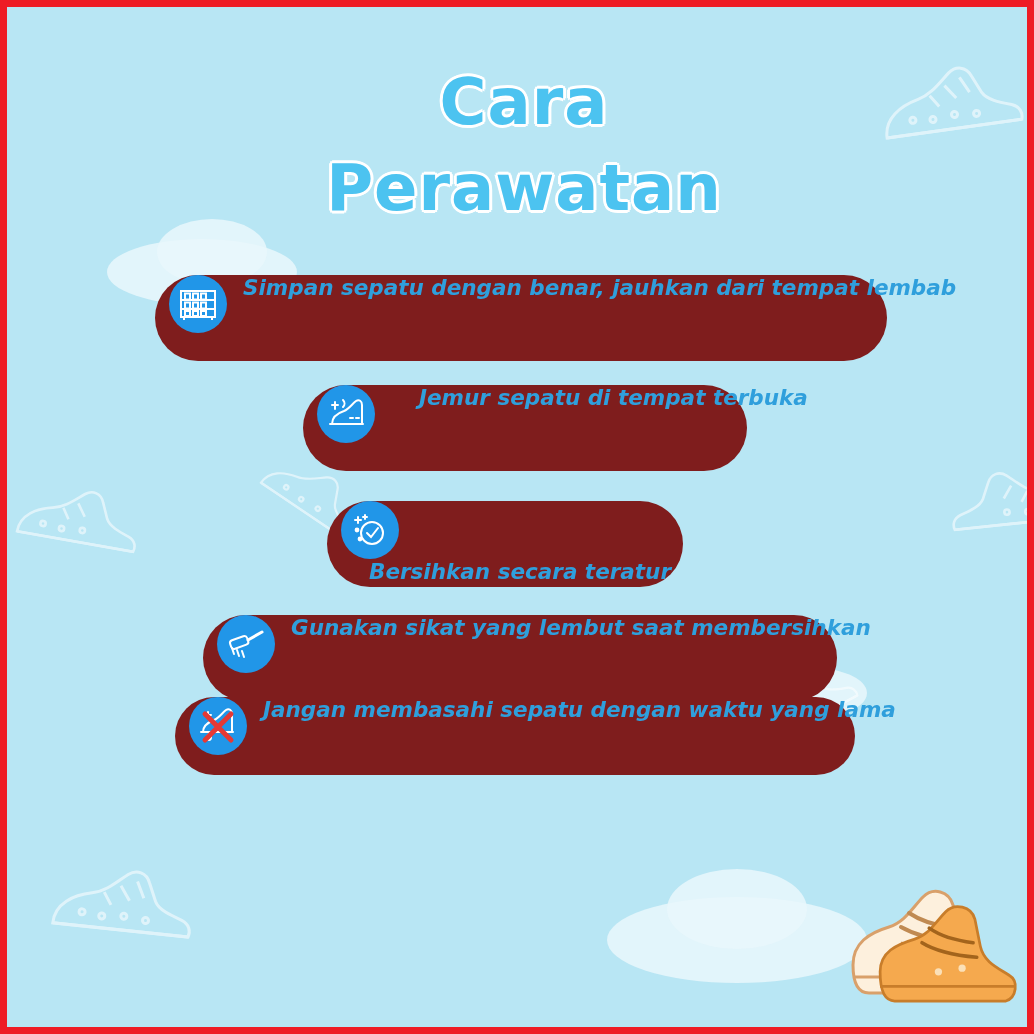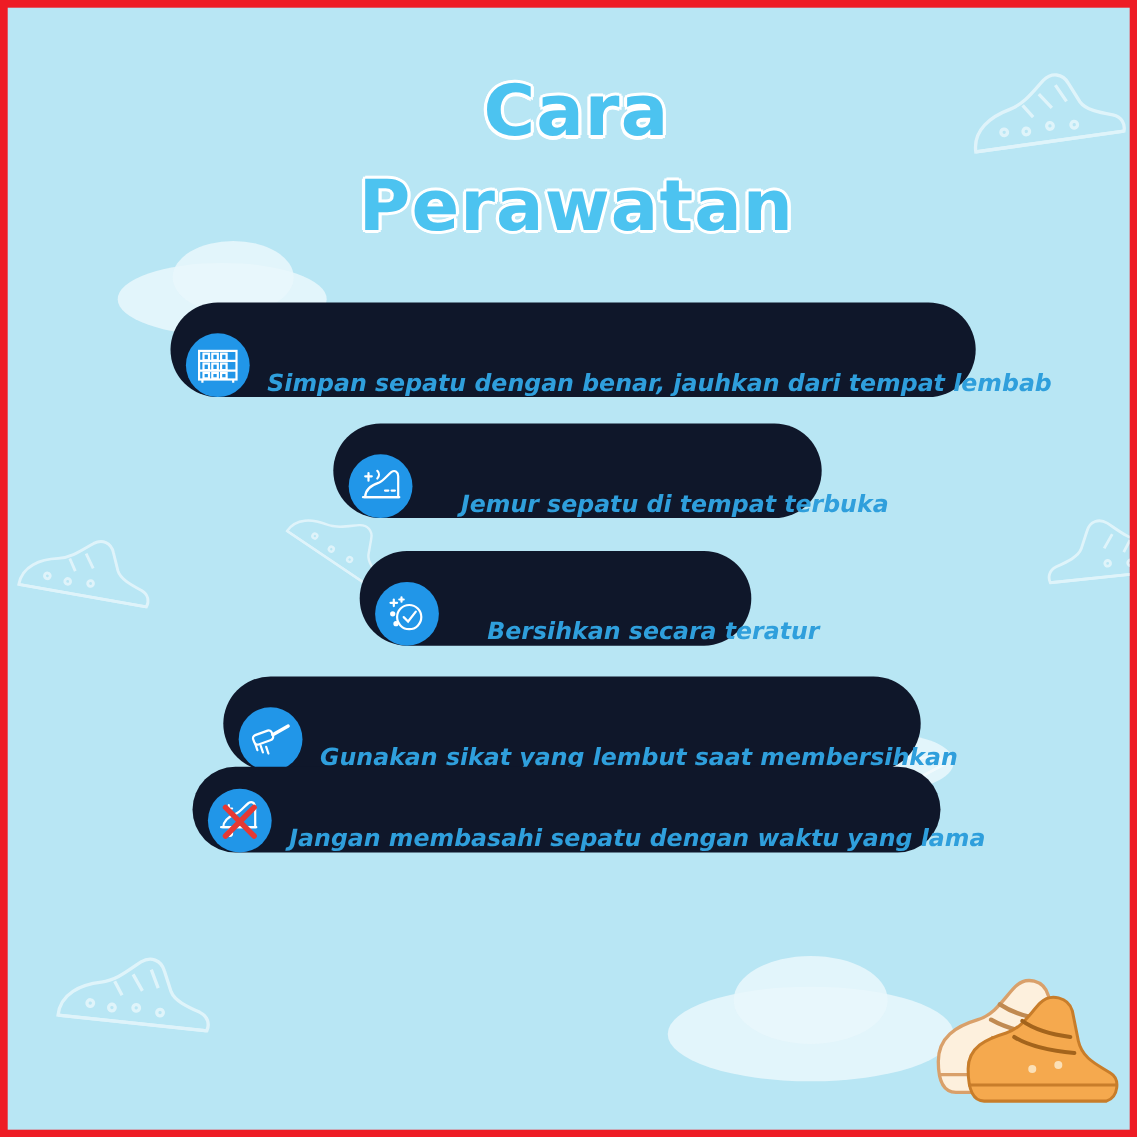--- a/index.html
+++ b/index.html
@@ -84,22 +84,22 @@
     line-height: 1.35;
     text-shadow:
       3px 0 0 #ffffff, -3px 0 0 #ffffff, 0 3px 0 #ffffff, 0 -3px 0 #ffffff,
       2px 2px 0 #ffffff, -2px 2px 0 #ffffff, 2px -2px 0 #ffffff, -2px -2px 0 #ffffff;
   }
 
   
   .tip {
     position: absolute;
     display: flex;
-    align-items: flex-end;
-    background: #0f172a;
+    align-items: flex-start;
+    background: #7f1d1d;
     border-radius: 60px;
     box-sizing: border-box;
     padding: 0 34px 0 14px;
     z-index: 4;
   }
   .tip .icon-circle {
     flex: 0 0 auto;
     width: 58px;
     height: 58px;
     border-radius: 50%;
@@ -114,21 +114,21 @@
     color: #2f9fdc;
     font-size: 21.5px;
     font-weight: bold;
     font-style: italic;
     font-family: "DejaVu Sans", sans-serif;
     white-space: nowrap;
   }
 
   #tip-0 { left: 148px; top: 268px;  width: 732px; height: 86px; }
   #tip-1 { left: 296px; top: 378px;  width: 444px; height: 86px; }
-  #tip-2 { left: 320px; top: 494px;  width: 356px; height: 86px; }
+  #tip-2 { left: 320px; top: 494px;  width: 356px; height: 86px; flex-direction: column; }
   #tip-3 { left: 196px; top: 608px;  width: 634px; height: 86px; }
   #tip-4 { left: 168px; top: 690px;  width: 680px; height: 78px; }
   #tip-5 { left: 246px; top: 838px;  width: 500px; height: 86px; }
 
   #tip-1 .tip-text, #tip-2 .tip-text { margin-left: 28px; }
 </style>
 </head>
 <body>
 
 <div id="poster">

